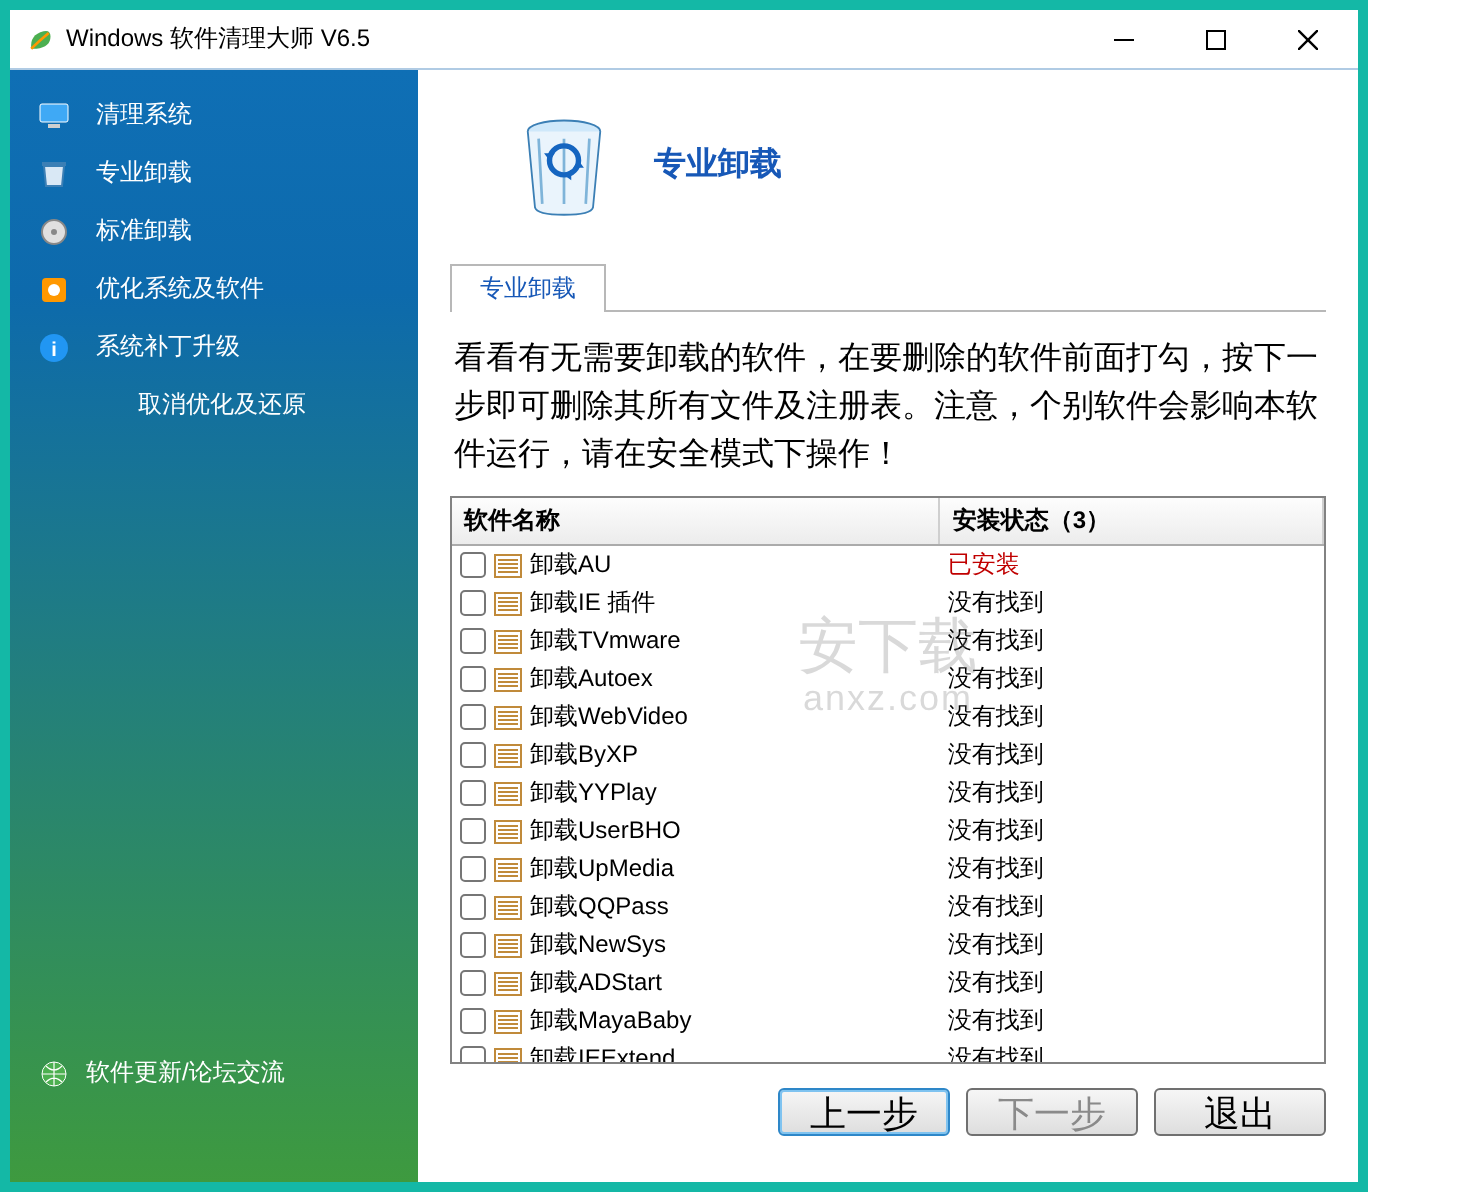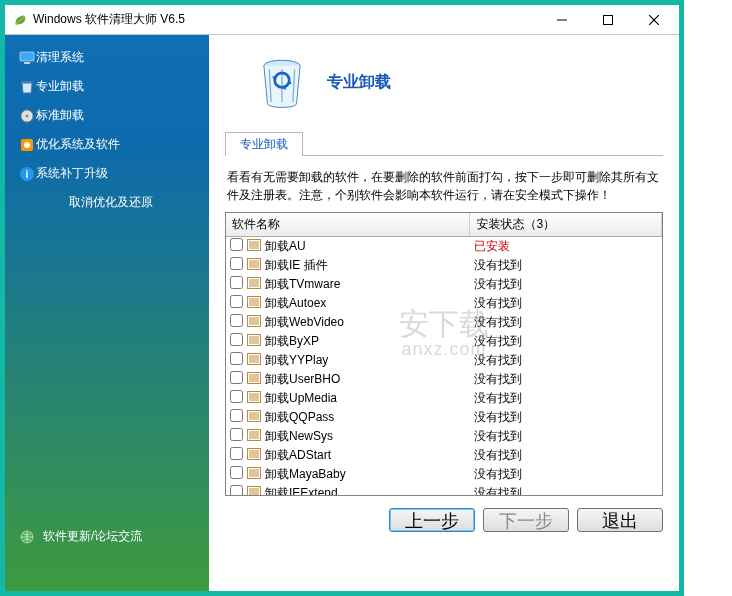--- a/index.html
+++ b/index.html
@@ -4,37 +4,37 @@
 <style>
 * { margin: 0; padding: 0; box-sizing: border-box; }
 body { font-family: "Microsoft YaHei", Tahoma, sans-serif; font-size: 12px; background: #fff; }
 .window { width: 684px; height: 596px; border: 5px solid #14b8a6; display: flex; flex-direction: column; }
 .titlebar { height: 30px; background: #fff; display: flex; align-items: center; padding: 0 2px 0 8px; border-bottom: 1px solid #b0cbe4; }
 .titlebar .leaf { width: 14px; height: 14px; margin-right: 6px; }
 .titlebar .title { flex: 1; font-size: 12px; color: #000; }
 .titlebar .ctrl { width: 46px; height: 28px; display: flex; align-items: center; justify-content: center; cursor: pointer; }
 .body { flex: 1; display: flex; overflow: hidden; }
 .sidebar { width: 204px; background: linear-gradient(to bottom, #0f6fb5 0%, #0d6aac 20%, #3e9a3f 100%); padding: 8px 0 0 0; display: flex; flex-direction: column; position: relative; }
-.sidebar-item { display: flex; align-items: center; padding: 6px 14px; color: #fff; cursor: pointer; gap: 1px; }
+.sidebar-item { display: flex; align-items: center; padding: 6px 14px; color: #fff; cursor: pointer; gap: 13px; }
 .sidebar-item.plain { padding-left: 22px; justify-content: center; }
 .sb-icon { width: 16px; height: 16px; flex: 0 0 16px; }
 .sidebar-footer { margin-top: auto; padding: 10px 14px 46px 14px; display: flex; align-items: center; gap: 8px; color: #fff; cursor: pointer; }
 .main { flex: 1; background: #fff; display: flex; flex-direction: column; padding: 12px 16px 12px 16px; position: relative; }
 .header-row { display: flex; align-items: center; gap: 16px; margin: 6px 0 14px 28px; }
 .bin-icon { width: 58px; height: 58px; }
 .page-title { color: #1758b7; font-size: 16px; font-weight: bold; }
 .tabbar { display: flex; border-bottom: 1px solid #b8b8b8; margin-top: 6px; }
 .tab { padding: 3px 14px; border: 1px solid #b8b8b8; border-bottom: none; background: #fff; font-size: 12px; color: #1758b7; position: relative; top: 1px; cursor: pointer; }
-.instructions { font-size: 12px; color: #000; margin: 12px 2px 8px 2px; line-height: 1.5; }
+.instructions { font-size: 16px; color: #000; margin: 12px 2px 8px 2px; line-height: 1.5; }
 .table-wrap { border: 1px solid #828282; height: 284px; overflow-y: scroll; overflow-x: hidden; }
 table { width: 100%; border-collapse: collapse; font-size: 12px; }
-thead th { background: linear-gradient(#fdfdfd, #ececec); border-right: 1px solid #cfcfcf; border-bottom: 1px solid #ababab; padding: 3px 6px; text-align: left; font-weight: normal; position: sticky; top: 0; }
+thead th { background: linear-gradient(#fdfdfd, #ececec); border-right: 1px solid #cfcfcf; border-bottom: 1px solid #ababab; padding: 3px 6px; text-align: left; font-weight: bold; position: sticky; top: 0; }
 tbody td { padding: 1px 4px; border-bottom: 0; white-space: nowrap; }
 tbody td:first-child { width: 56%; }
-.cell-inner { display: flex; gap: 4px; }
+.cell-inner { display: flex; align-items: center; gap: 4px; }
 .cell-inner input[type=checkbox] { width: 13px; height: 13px; }
 .row-icon { width: 14px; height: 14px; flex: 0 0 14px; }
 .status-installed { color: #c00000; }
 .btnrow { display: flex; justify-content: flex-end; gap: 8px; margin-top: 12px; }
 .btn { min-width: 86px; height: 24px; border: 1px solid #707070; border-radius: 3px; background: linear-gradient(#f6f6f6,#dedede); font-size: 18px; cursor: pointer; }
 .btn.primary { border-color: #2e87c8; box-shadow: 0 0 0 1px #7fc3f0 inset; }
 .btn:disabled { color: #8a8a8a; cursor: default; }
 .watermark { position: absolute; left: 50%; top: 272px; transform: translateX(-50%); font-size: 30px; color: rgba(120,120,120,0.28); pointer-events: none; text-align: center; line-height: 1.1; font-family: sans-serif; }
 .watermark .sub { font-size: 18px; letter-spacing: 1px; }
 </style>

